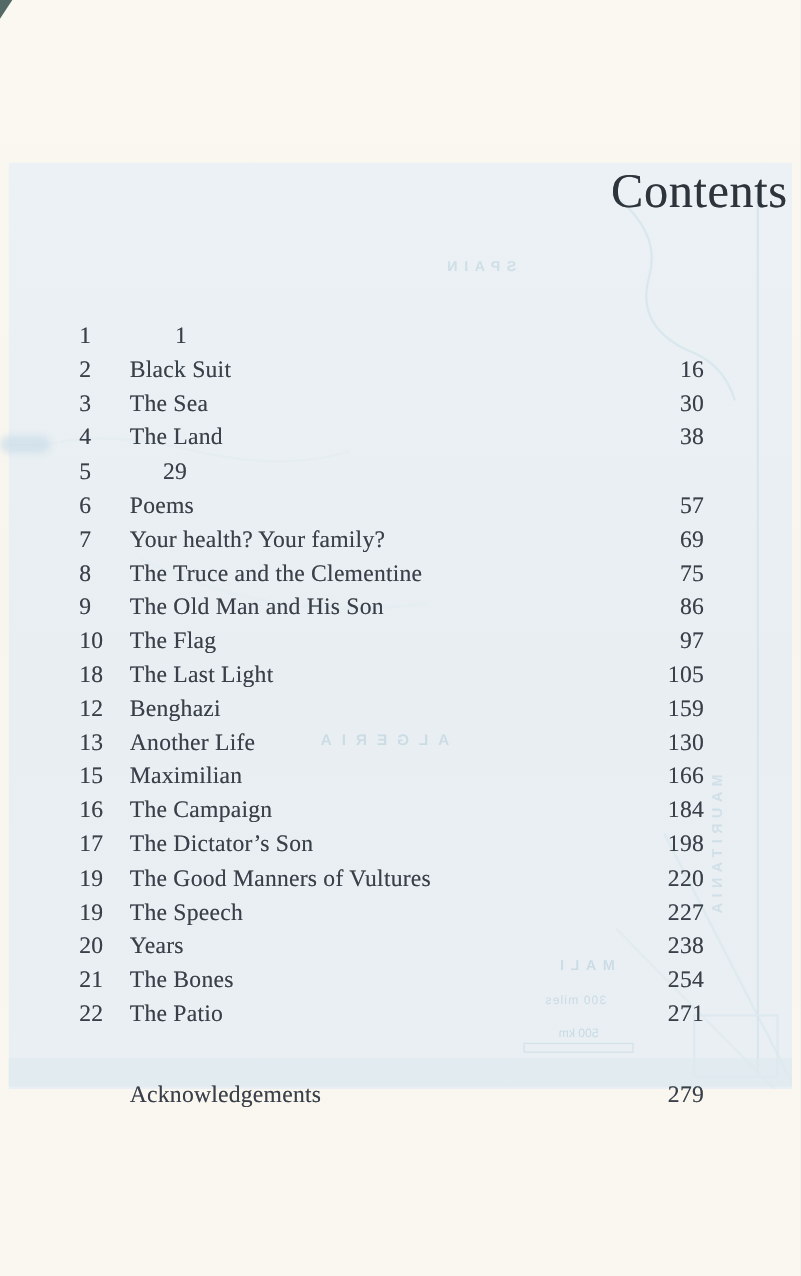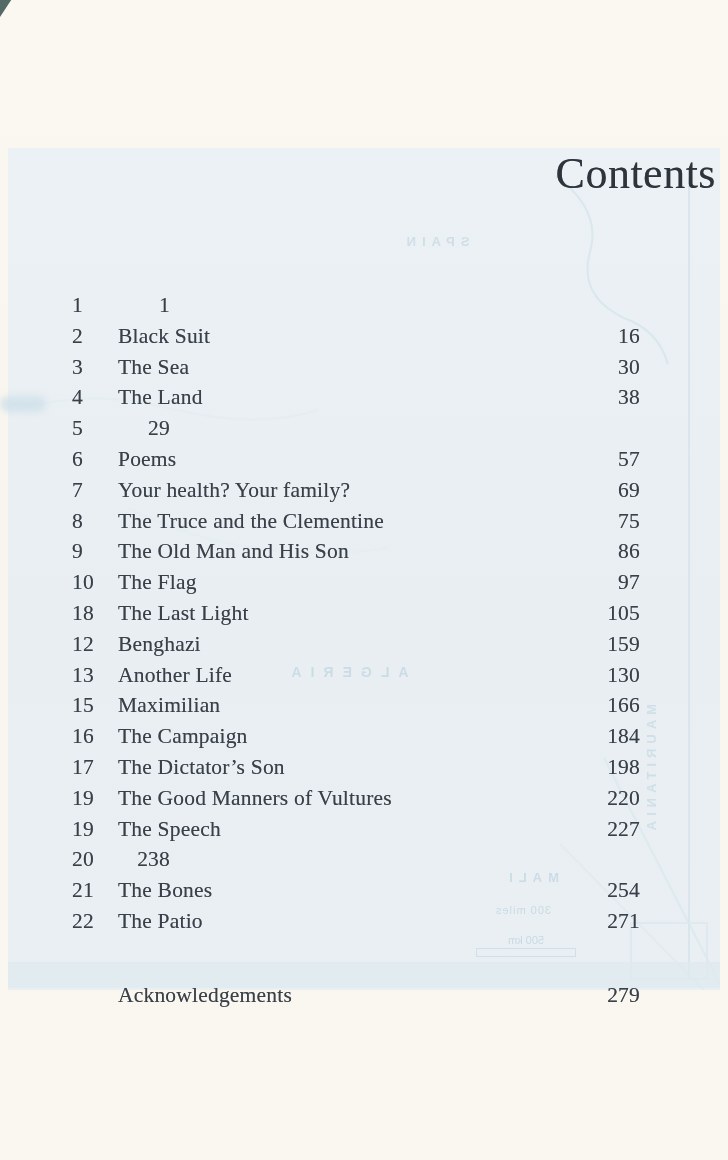--- a/index.html
+++ b/index.html
@@ -199,20 +199,21 @@
     </div>
 
     <div class="row">
       <span class="num">19</span>
       <span class="t">The Speech</span>
       <span class="pg">227</span>
     </div>
 
     <div class="row">
       <span class="num">20</span>
+      <span class="t">Years</span>
       <span class="pg">238</span>
     </div>
 
     <div class="row">
       <span class="num">21</span>
       <span class="t">The Bones</span>
       <span class="pg">254</span>
     </div>
 
     <div class="row">

